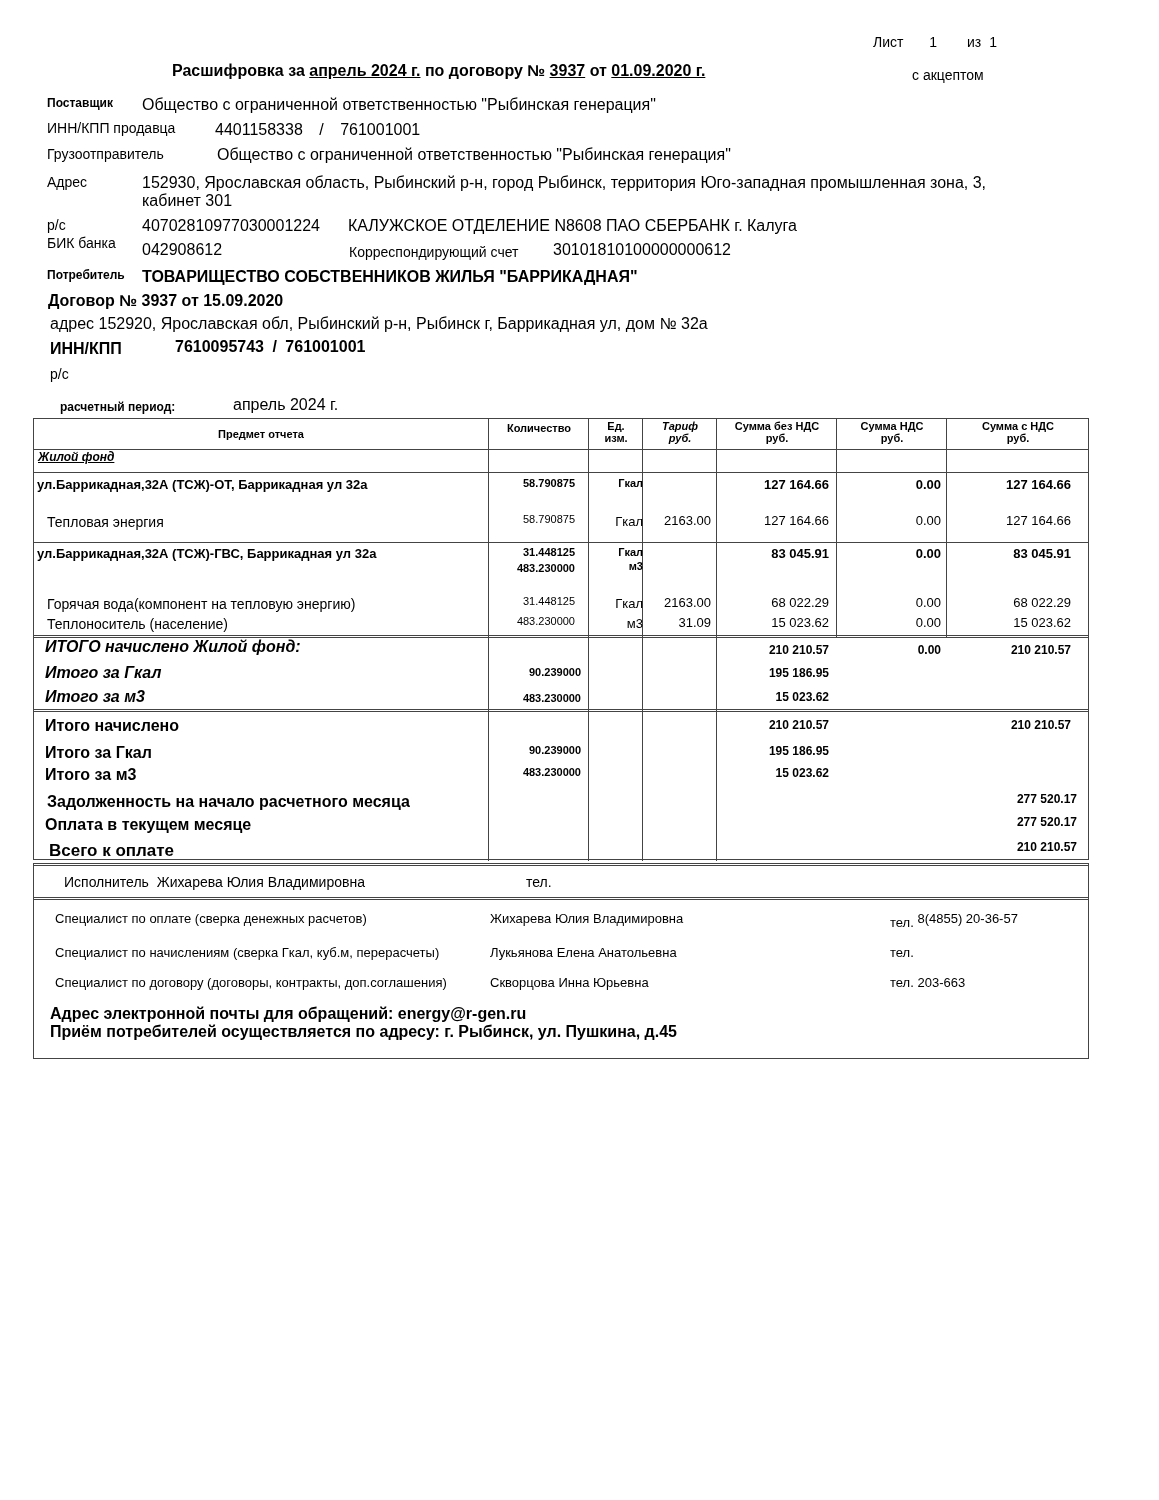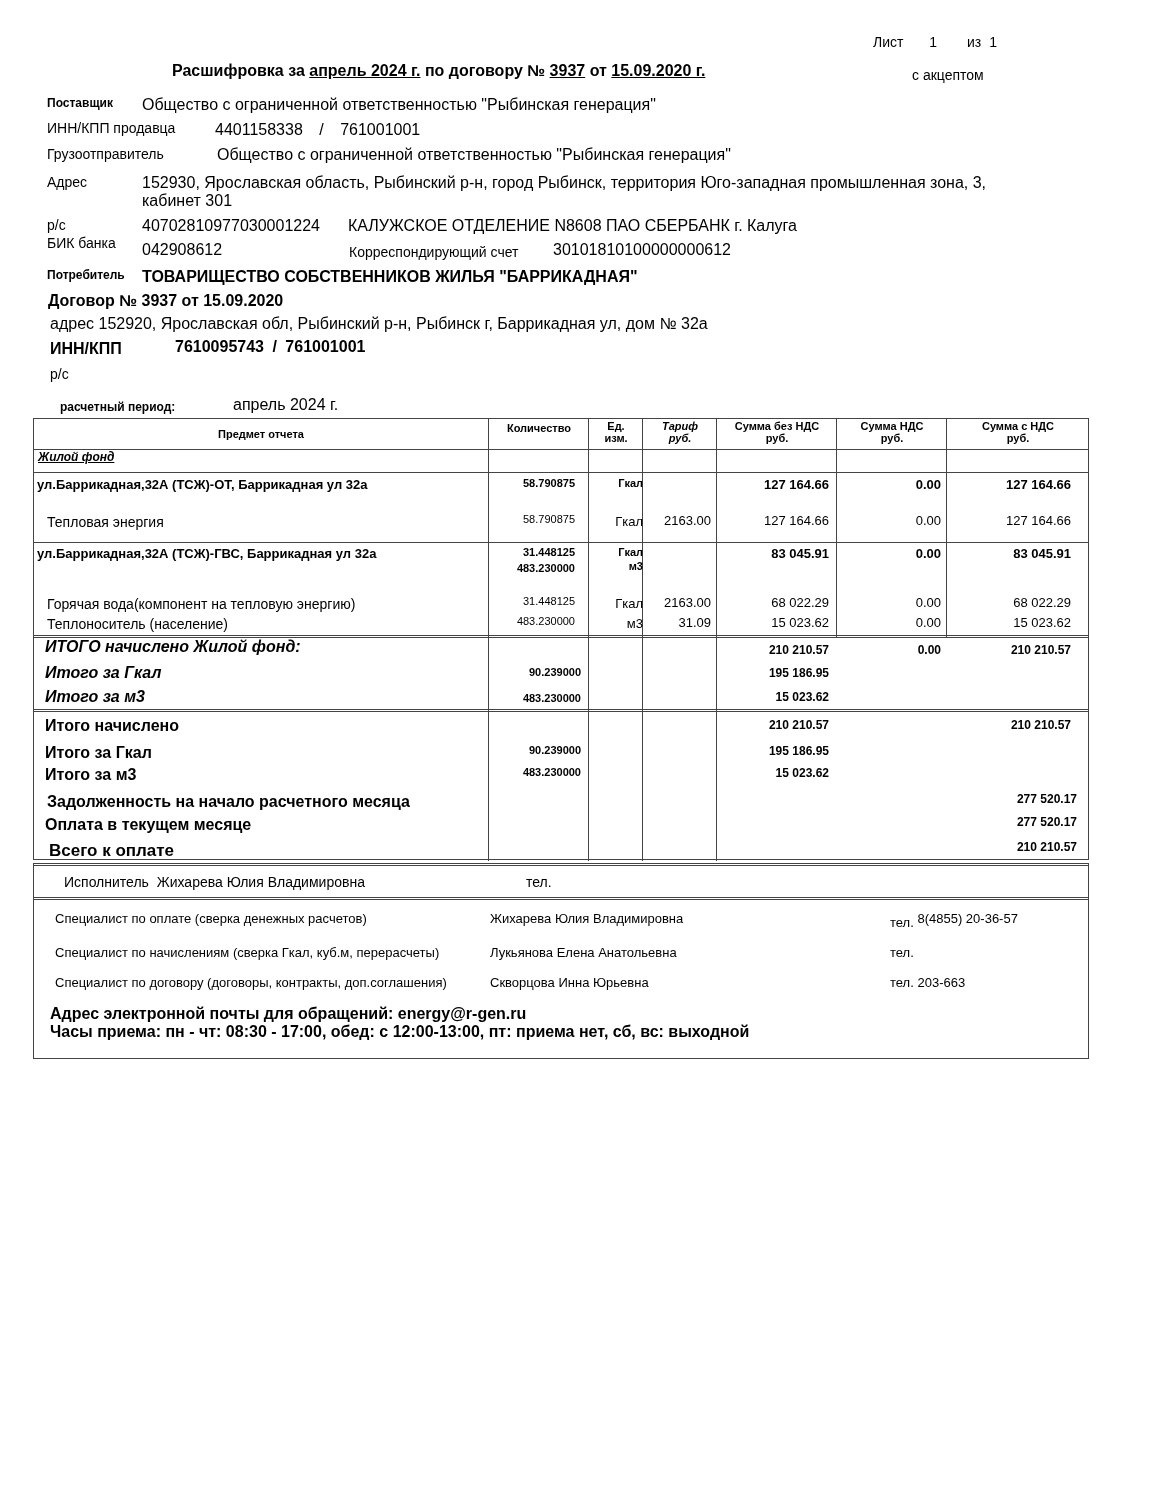--- a/index.html
+++ b/index.html
@@ -33,21 +33,21 @@
   <span style="margin-left:4px">1</span>
 </div>
 <div class="abs f14" style="left:912px;top:67px;">с акцептом</div>
 
 <div class="abs f16 b" style="left:172px;top:62px;">
   <span>Расшифровка  за</span>
   <span class="u">апрель 2024 г.</span>
   <span>по договору №</span>
   <span class="u">3937</span>
   <span>от</span>
-  <span class="u">15.09.2020 г.</span>
+  <span class="u">01.09.2020 г.</span>
 </div>
 
 <div class="abs f12 b" style="left:47px;top:96px;">Поставщик</div>
 <div class="abs f16" style="left:142px;top:96px;">Общество с ограниченной ответственностью "Рыбинская генерация"</div>
 
 <div class="abs f14" style="left:47px;top:120px;">ИНН/КПП продавца</div>
 <div class="abs f16" style="left:215px;top:121px;">
   <span>4401158338</span>
   <span style="margin:0 12px">/</span>
   <span>761001001</span>
@@ -222,15 +222,15 @@
 
   <div class="abs f13" style="left:21px;top:109px;">Специалист по договору (договоры, контракты, доп.соглашения)</div>
   <div class="abs f13" style="left:456px;top:109px;">Скворцова Инна Юрьевна</div>
   <div class="abs f13" style="left:856px;top:109px;">
     <span>тел.</span>
     <span>203-663</span>
   </div>
 
   <div class="abs f16 b" style="left:16px;top:139px;line-height:18px;">
     <div>Адрес электронной почты для обращений: energy@r-gen.ru</div>
-    <div>Часы приема: пн - чт: 08:30 - 17:00, обед: с 12:00-13:00, пт: приема нет, сб, вс: выходной</div>
+    <div>Приём потребителей осуществляется по адресу: г. Рыбинск, ул. Пушкина, д.45</div>
   </div>
 </div>
 
 </body></html>

